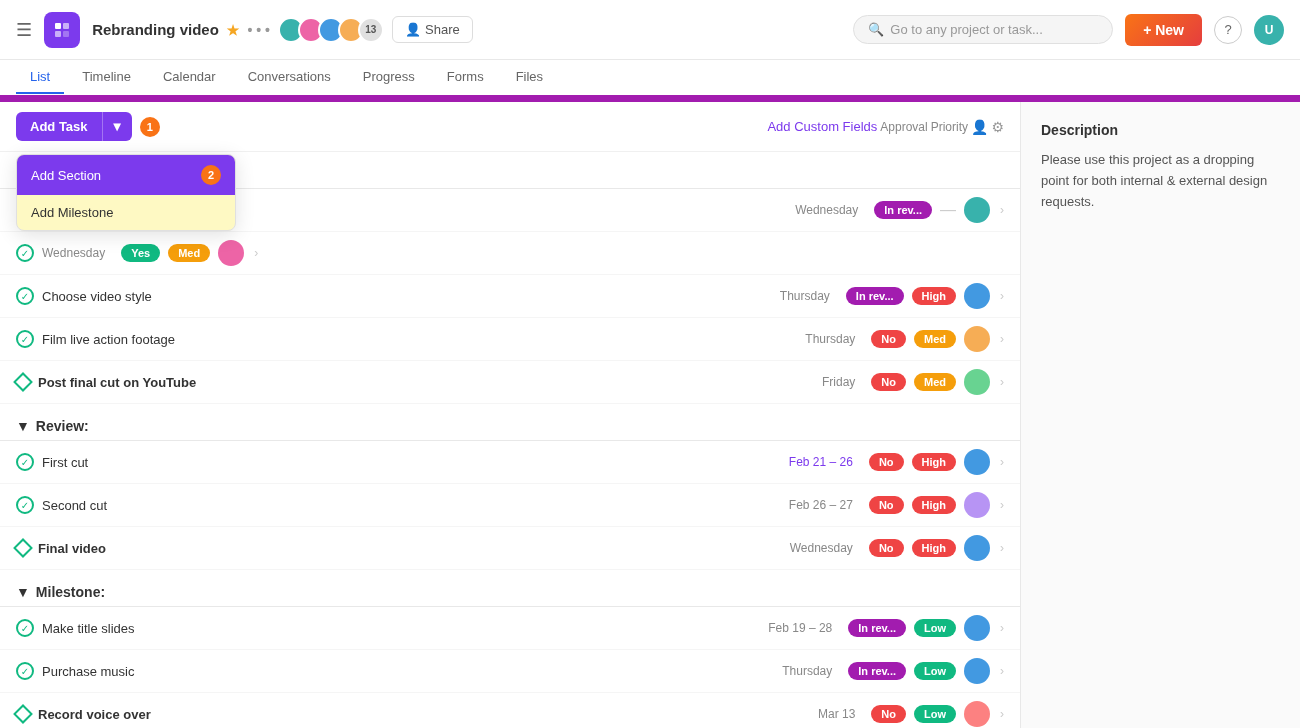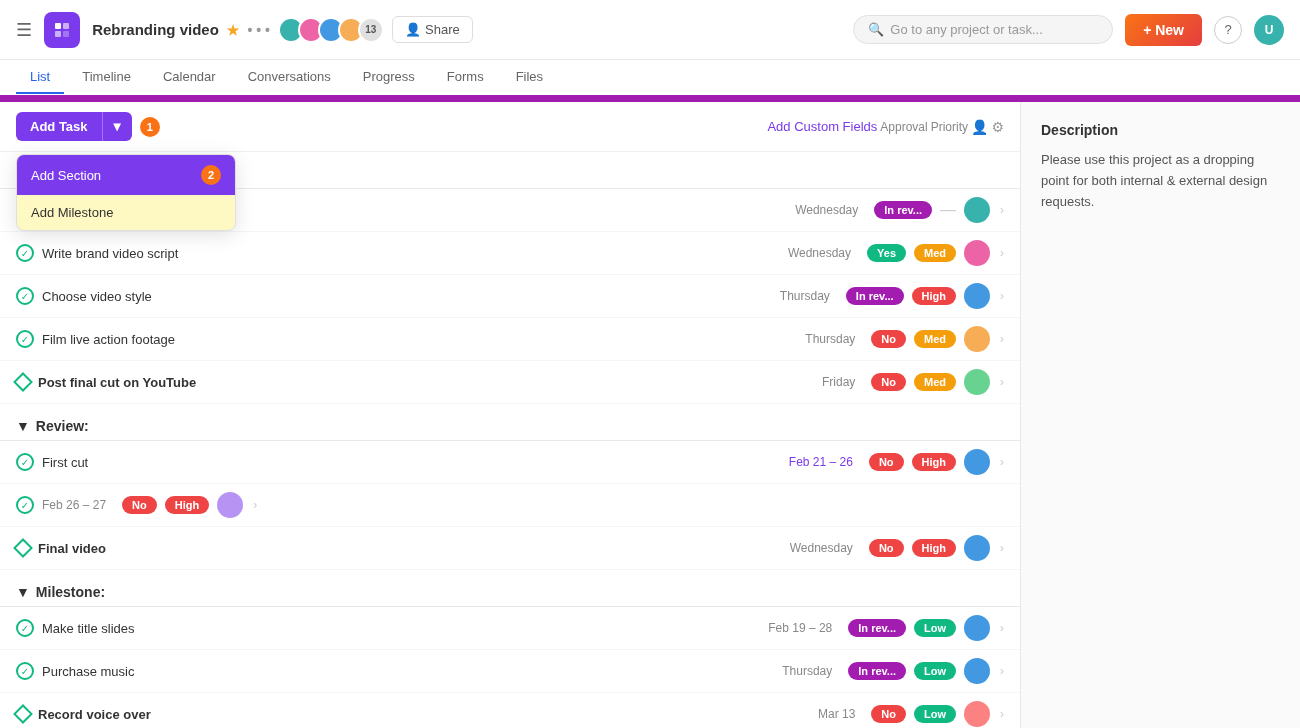--- a/index.html
+++ b/index.html
@@ -178,21 +178,20 @@
       <div class="task-check done">✓</div>
       <span class="task-name">Review...</span>
       <span class="task-date">Wednesday</span>
       <span class="pill pill-inrev">In rev...</span>
       <span class="pill-dash">—</span>
       <div class="avatar-task avatar-a"></div>
       <span class="chevron-right">›</span>
     </div>
     <div class="task-row">
       <div class="task-check done">✓</div>
-      <span class="task-name">Write brand video script</span>
       <span class="task-date">Wednesday</span>
       <span class="pill pill-yes">Yes</span>
       <span class="pill pill-med">Med</span>
       <div class="avatar-task avatar-b"></div>
       <span class="chevron-right">›</span>
     </div>
     <div class="task-row">
       <div class="task-check done">✓</div>
       <span class="task-name">Choose video style</span>
       <span class="task-date">Thursday</span>
@@ -228,20 +227,21 @@
       <div class="task-check done">✓</div>
       <span class="task-name">First cut</span>
       <span class="task-date colored">Feb 21 – 26</span>
       <span class="pill pill-no">No</span>
       <span class="pill pill-high">High</span>
       <div class="avatar-task avatar-c"></div>
       <span class="chevron-right">›</span>
     </div>
     <div class="task-row">
       <div class="task-check done">✓</div>
+      <span class="task-name">Second cut</span>
       <span class="task-date">Feb 26 – 27</span>
       <span class="pill pill-no">No</span>
       <span class="pill pill-high">High</span>
       <div class="avatar-task avatar-g"></div>
       <span class="chevron-right">›</span>
     </div>
     <div class="task-row">
       <div class="task-diamond"></div>
       <span class="task-name milestone">Final video</span>
       <span class="task-date">Wednesday</span>

